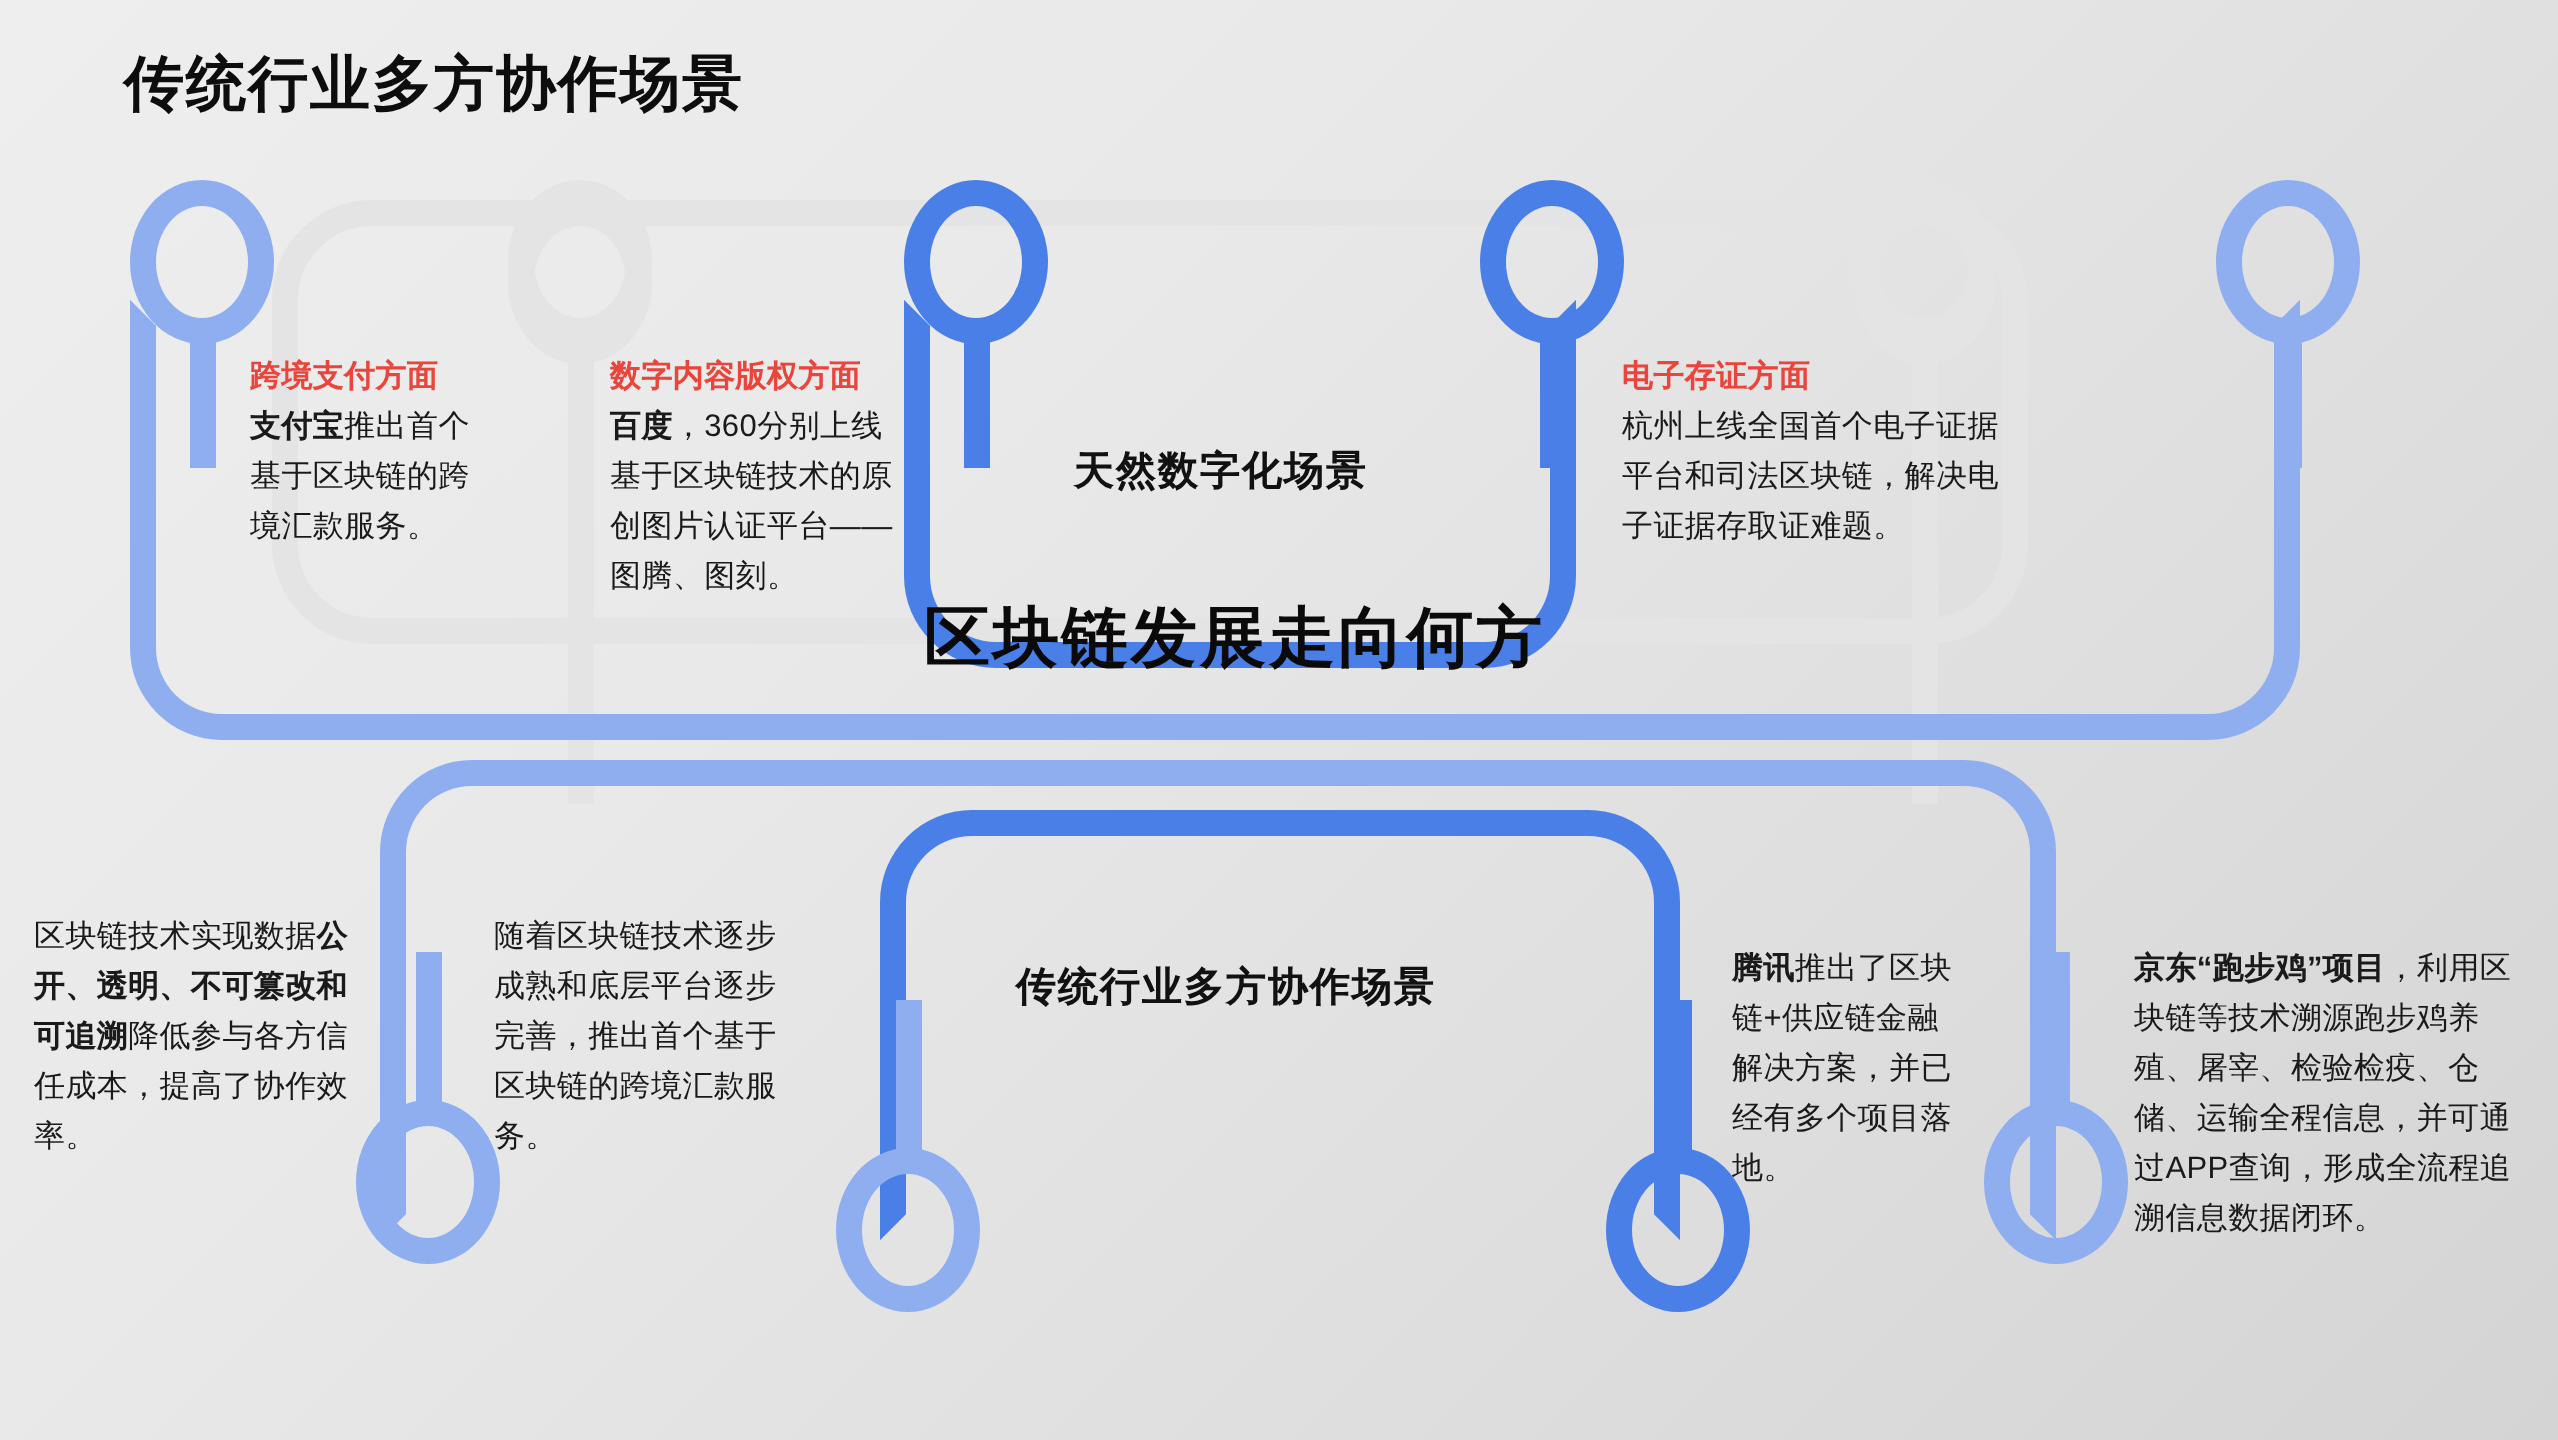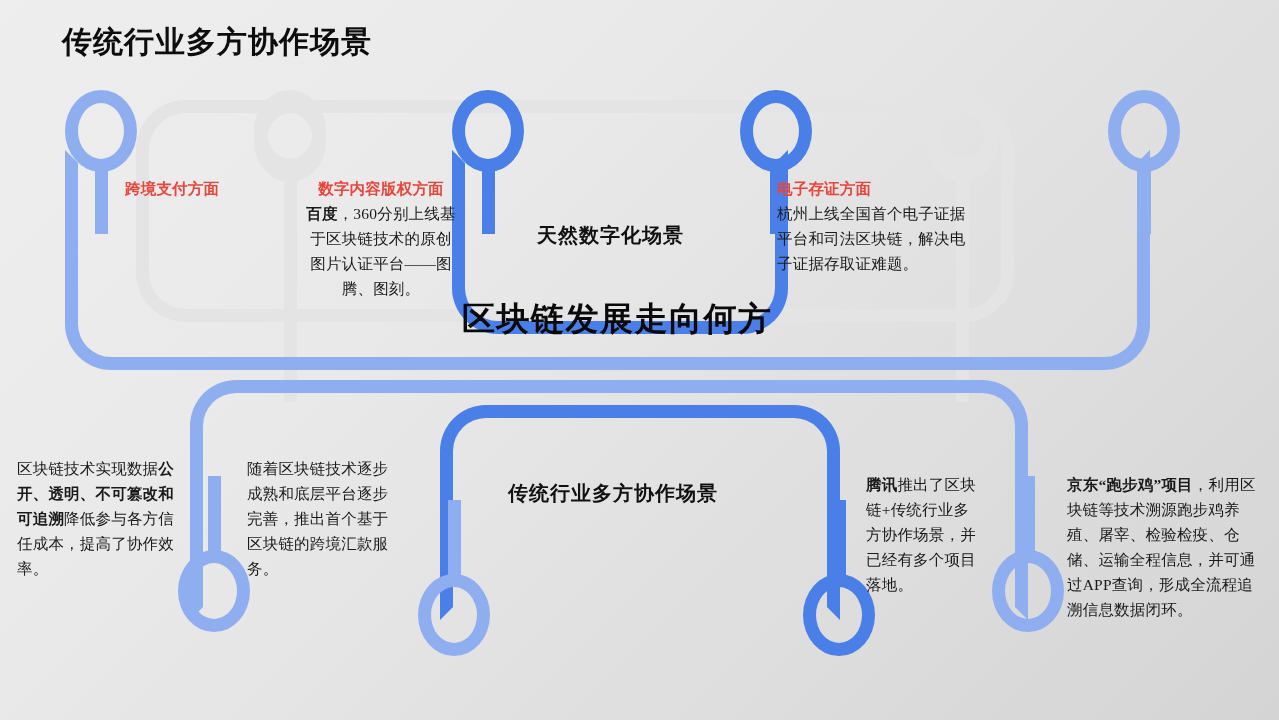--- a/index.html
+++ b/index.html
@@ -73,21 +73,20 @@
     box-sizing: border-box;
   }
 
   
   .txt {
     position: absolute;
     color: #1a1a1a;
     font-size: 15.5px;
     line-height: 25px;
     letter-spacing: 0.2px;
-    font-family: Liberation Serif, serif;
   }
   .txt .hd {
     display: block;
     font-weight: bold;
     color: #e8453c;
     font-size: 15.5px;
     line-height: 22px;
     margin-bottom: 1px;
   }
   .txt .bd { display: block; }
@@ -218,41 +217,42 @@
   <div id="slide-title">传统行业多方协作场景</div>
 
   <div id="mid-title">区块链发展走向何方</div>
 
   <div class="center-label" style="left:508px; top:480px; z-index:30;">传统行业多方协作场景</div>
 
   <div class="center-label" style="left:537px; top:222px; z-index:30;">天然数字化场景</div>
 
   <div class="txt" style="left:125px; top:178px; width:122px; z-index:20;">
     <span class="hd">跨境支付方面</span>
-  </div>
-
-  <div class="txt" style="left:305px; top:178px; width:152px; z-index:20;text-align:center;">
+    <span class="bd"><b>支付宝</b><span>推出首个基于区块链的跨境汇款服务。</span></span>
+  </div>
+
+  <div class="txt" style="left:305px; top:178px; width:152px; z-index:20;">
     <span class="hd">数字内容版权方面</span>
     <span class="bd"><b>百度</b><span>，360分别上线基于区块链技术的原创图片认证平台——图腾、图刻。</span></span>
   </div>
 
-  <div class="txt" style="left:777px; top:178px; width:198px; z-index:20;">
+  <div class="txt" style="left:811px; top:178px; width:198px; z-index:20;">
     <span class="hd">电子存证方面</span>
     <span class="bd"><b></b><span>杭州上线全国首个电子证据平台和司法区块链，解决电子证据存取证难题。</span></span>
   </div>
 
   <div class="txt" style="left:17px; top:456px; width:166px; z-index:20;">
     <span class="bd"><span>区块链技术实现数据</span><b>公开、透明、不可篡改和可追溯</b><span>降低参与各方信任成本，提高了协作效率。</span></span>
   </div>
 
   <div class="txt" style="left:247px; top:456px; width:155px; z-index:20;">
     <span class="bd"><span></span><b></b><span>随着区块链技术逐步成熟和底层平台逐步完善，推出首个基于区块链的跨境汇款服务。</span></span>
   </div>
 
   <div class="txt" style="left:866px; top:472px; width:112px; z-index:20;">
-    <span class="bd"><span></span><b>腾讯</b><span>推出了区块链+传统行业多方协作场景，并已经有多个项目落地。</span></span>
+    <span class="bd"><span></span><b>腾讯</b><span>推出了区块链+供应链金融解决方案，并已经有多个项目落地。</span></span>
   </div>
 
   <div class="txt" style="left:1067px; top:472px; width:196px; z-index:20;">
     <span class="bd"><span></span><b>京东“跑步鸡”项目</b><span>，利用区块链等技术溯源跑步鸡养殖、屠宰、检验检疫、仓储、运输全程信息，并可通过APP查询，形成全流程追溯信息数据闭环。</span></span>
   </div>
 
 </div>
 
 </body></html>

